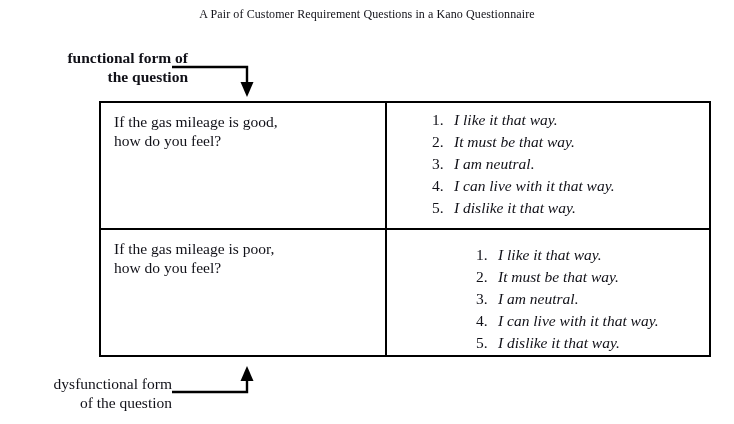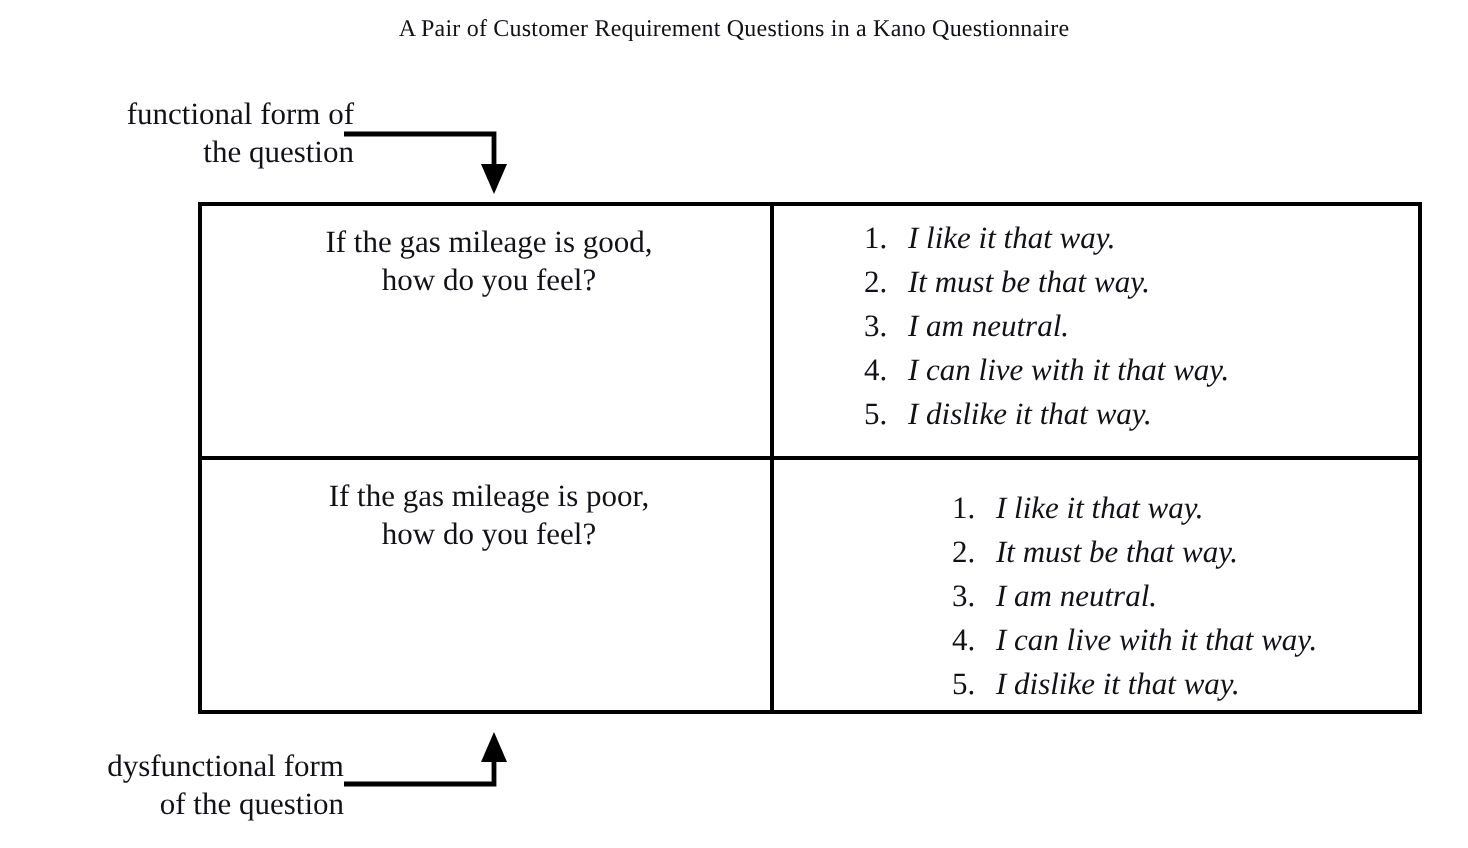--- a/index.html
+++ b/index.html
@@ -31,23 +31,24 @@
 
   
   .annotation-label {
     position: absolute;
     font-size: 15.5px;
     line-height: 19px;
     text-align: right;
     white-space: nowrap;
   }
   #label-functional {
-    left: 5px;
+    left: 16px;
     top: 48px;
     width: 172px;
+    font-weight: bold;
   }
   #label-functional .ln1 { display: block; padding-right: 0px; }
   #label-functional .ln2 { display: block; padding-right: 0px; }
 
   #label-dysfunctional {
     left: 0px;
     top: 374px;
     width: 172px;
   }
   #label-dysfunctional .ln1 { display: block; }
@@ -90,21 +91,20 @@
     height: 125px;
     gap: 44px;
   }
   .cell-question {
     box-sizing: border-box;
     width: 286px;            
     border-right: 2px solid #000000;
     padding: 9px 10px 6px 13px;
     font-size: 15.5px;
     line-height: 19px;
-    text-align: center;
   }
   .cell-answers {
     box-sizing: border-box;
     flex: 1 1 auto;
     padding: 0;
     display: flex;
     flex-direction: column;
   }
   #row-functional .cell-answers { justify-content: flex-start; padding-top: 6px; }
   #row-dysfunctional .cell-answers { justify-content: flex-end; padding-bottom: 1px; }

